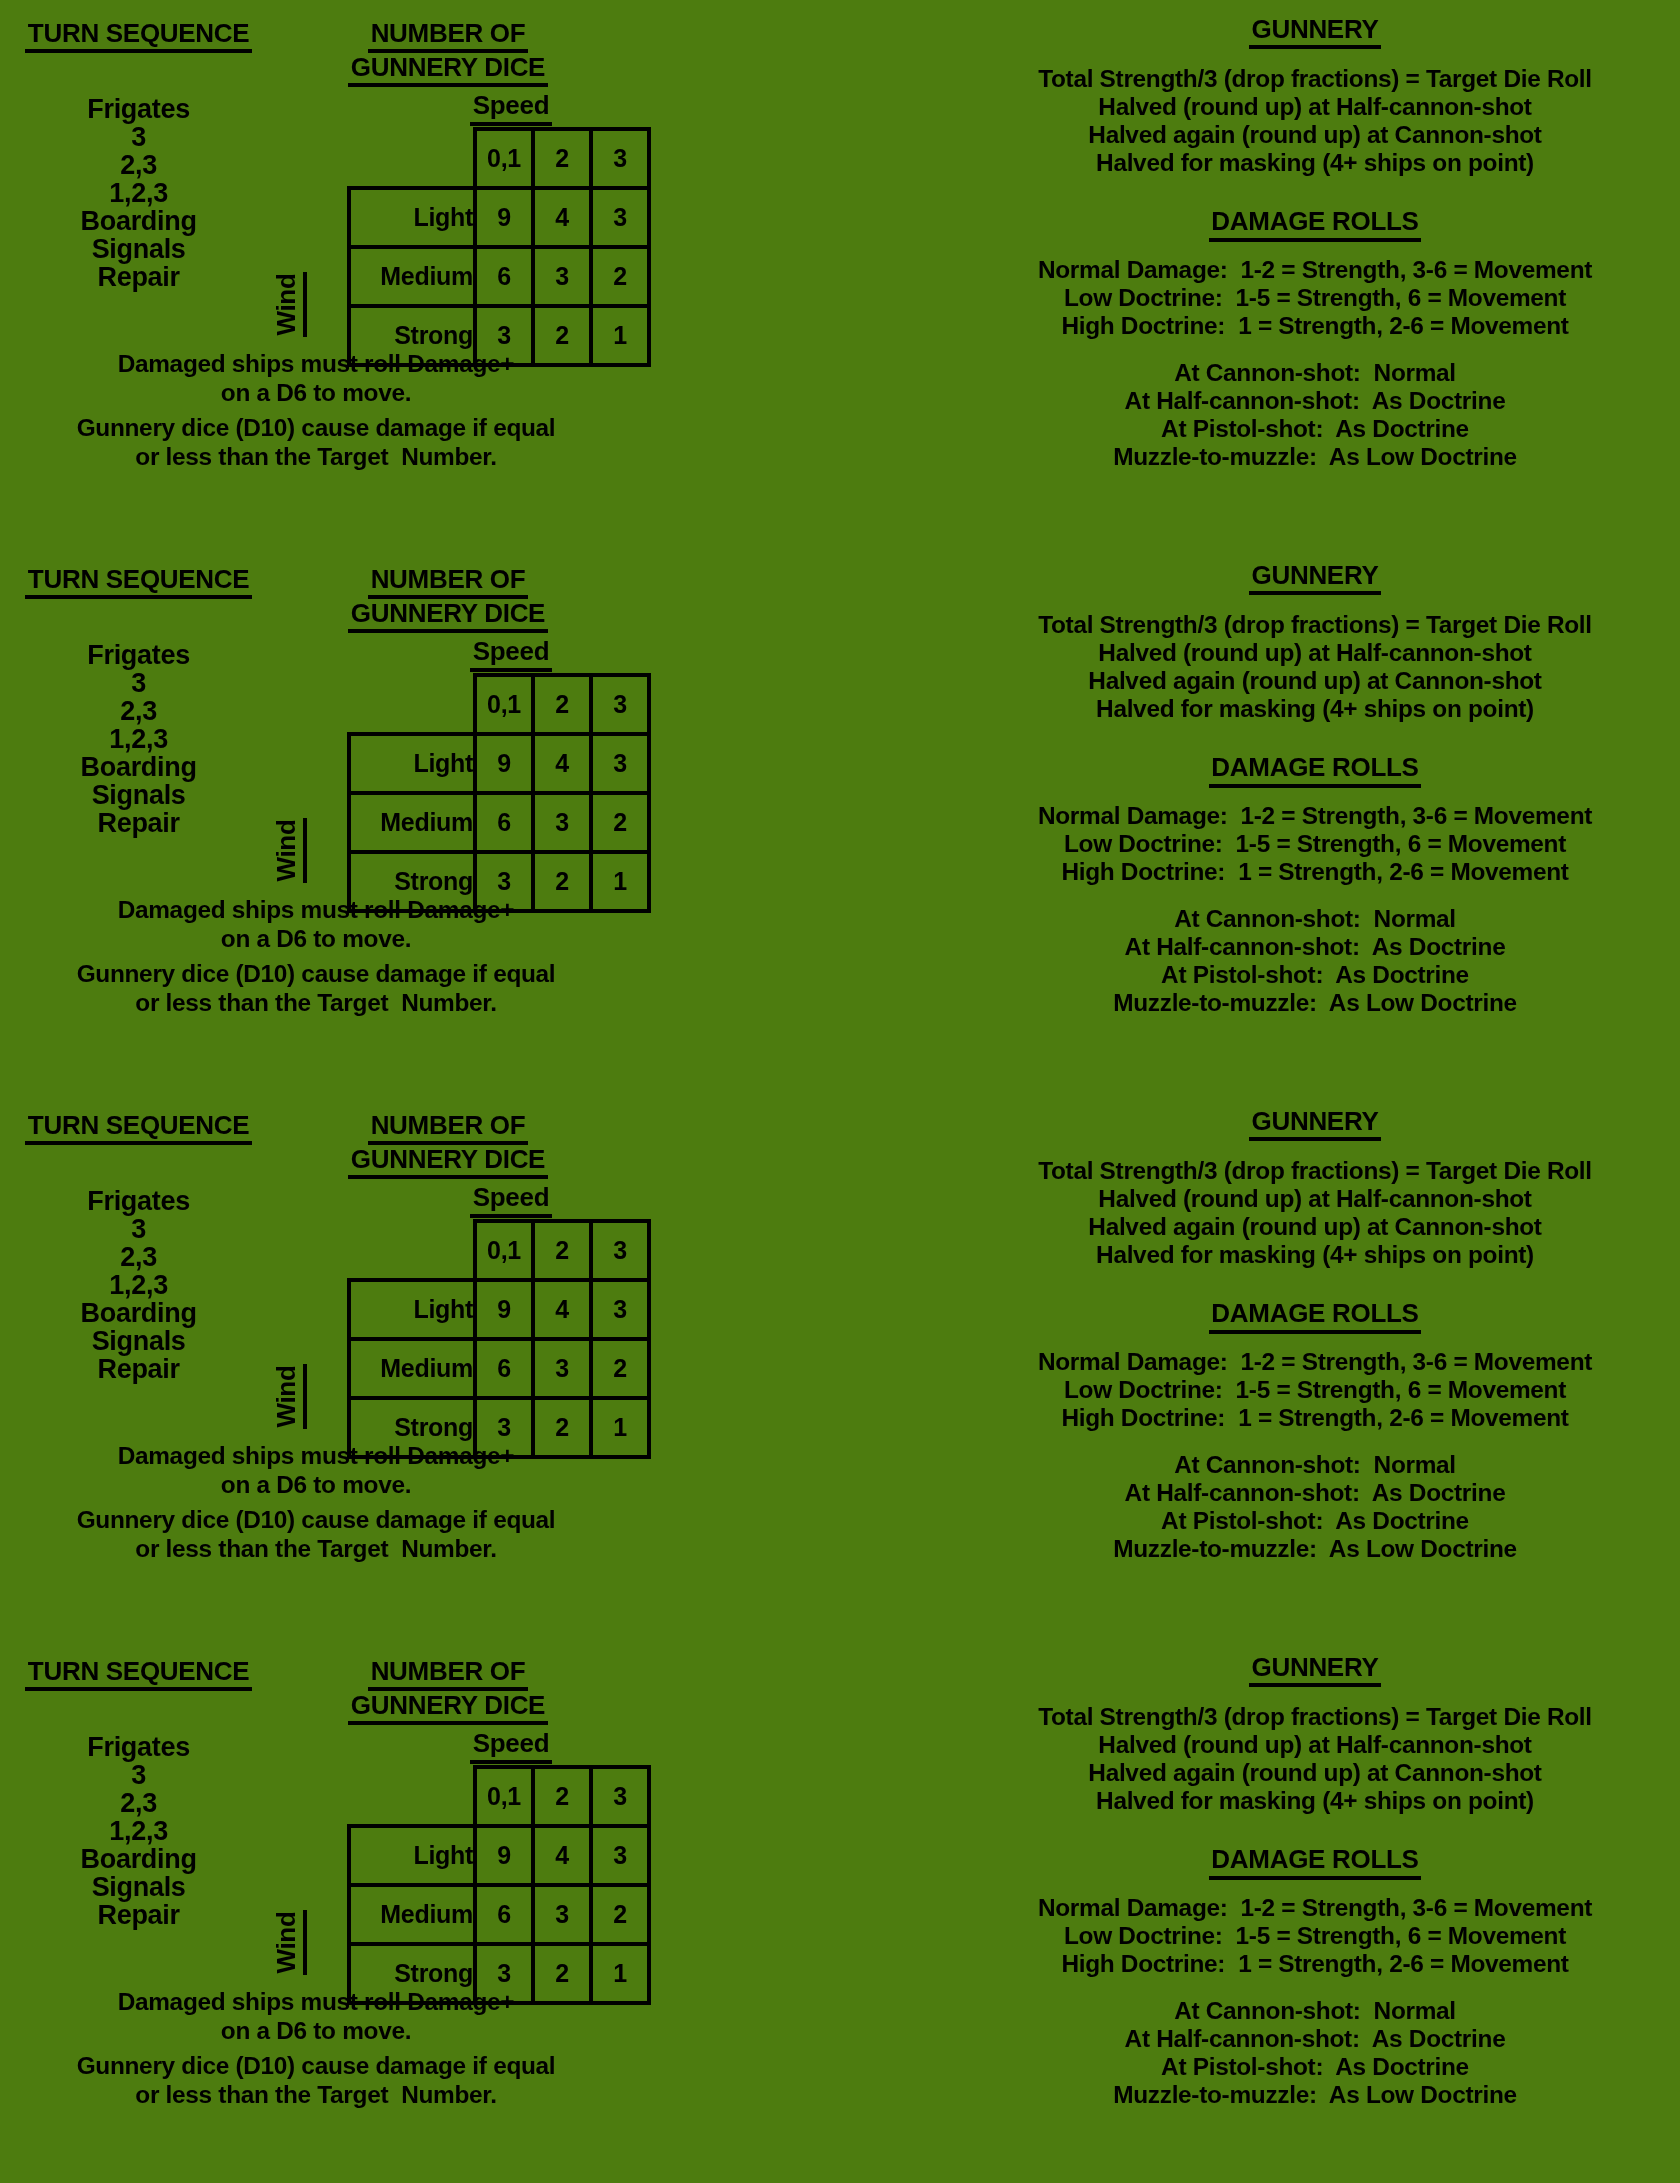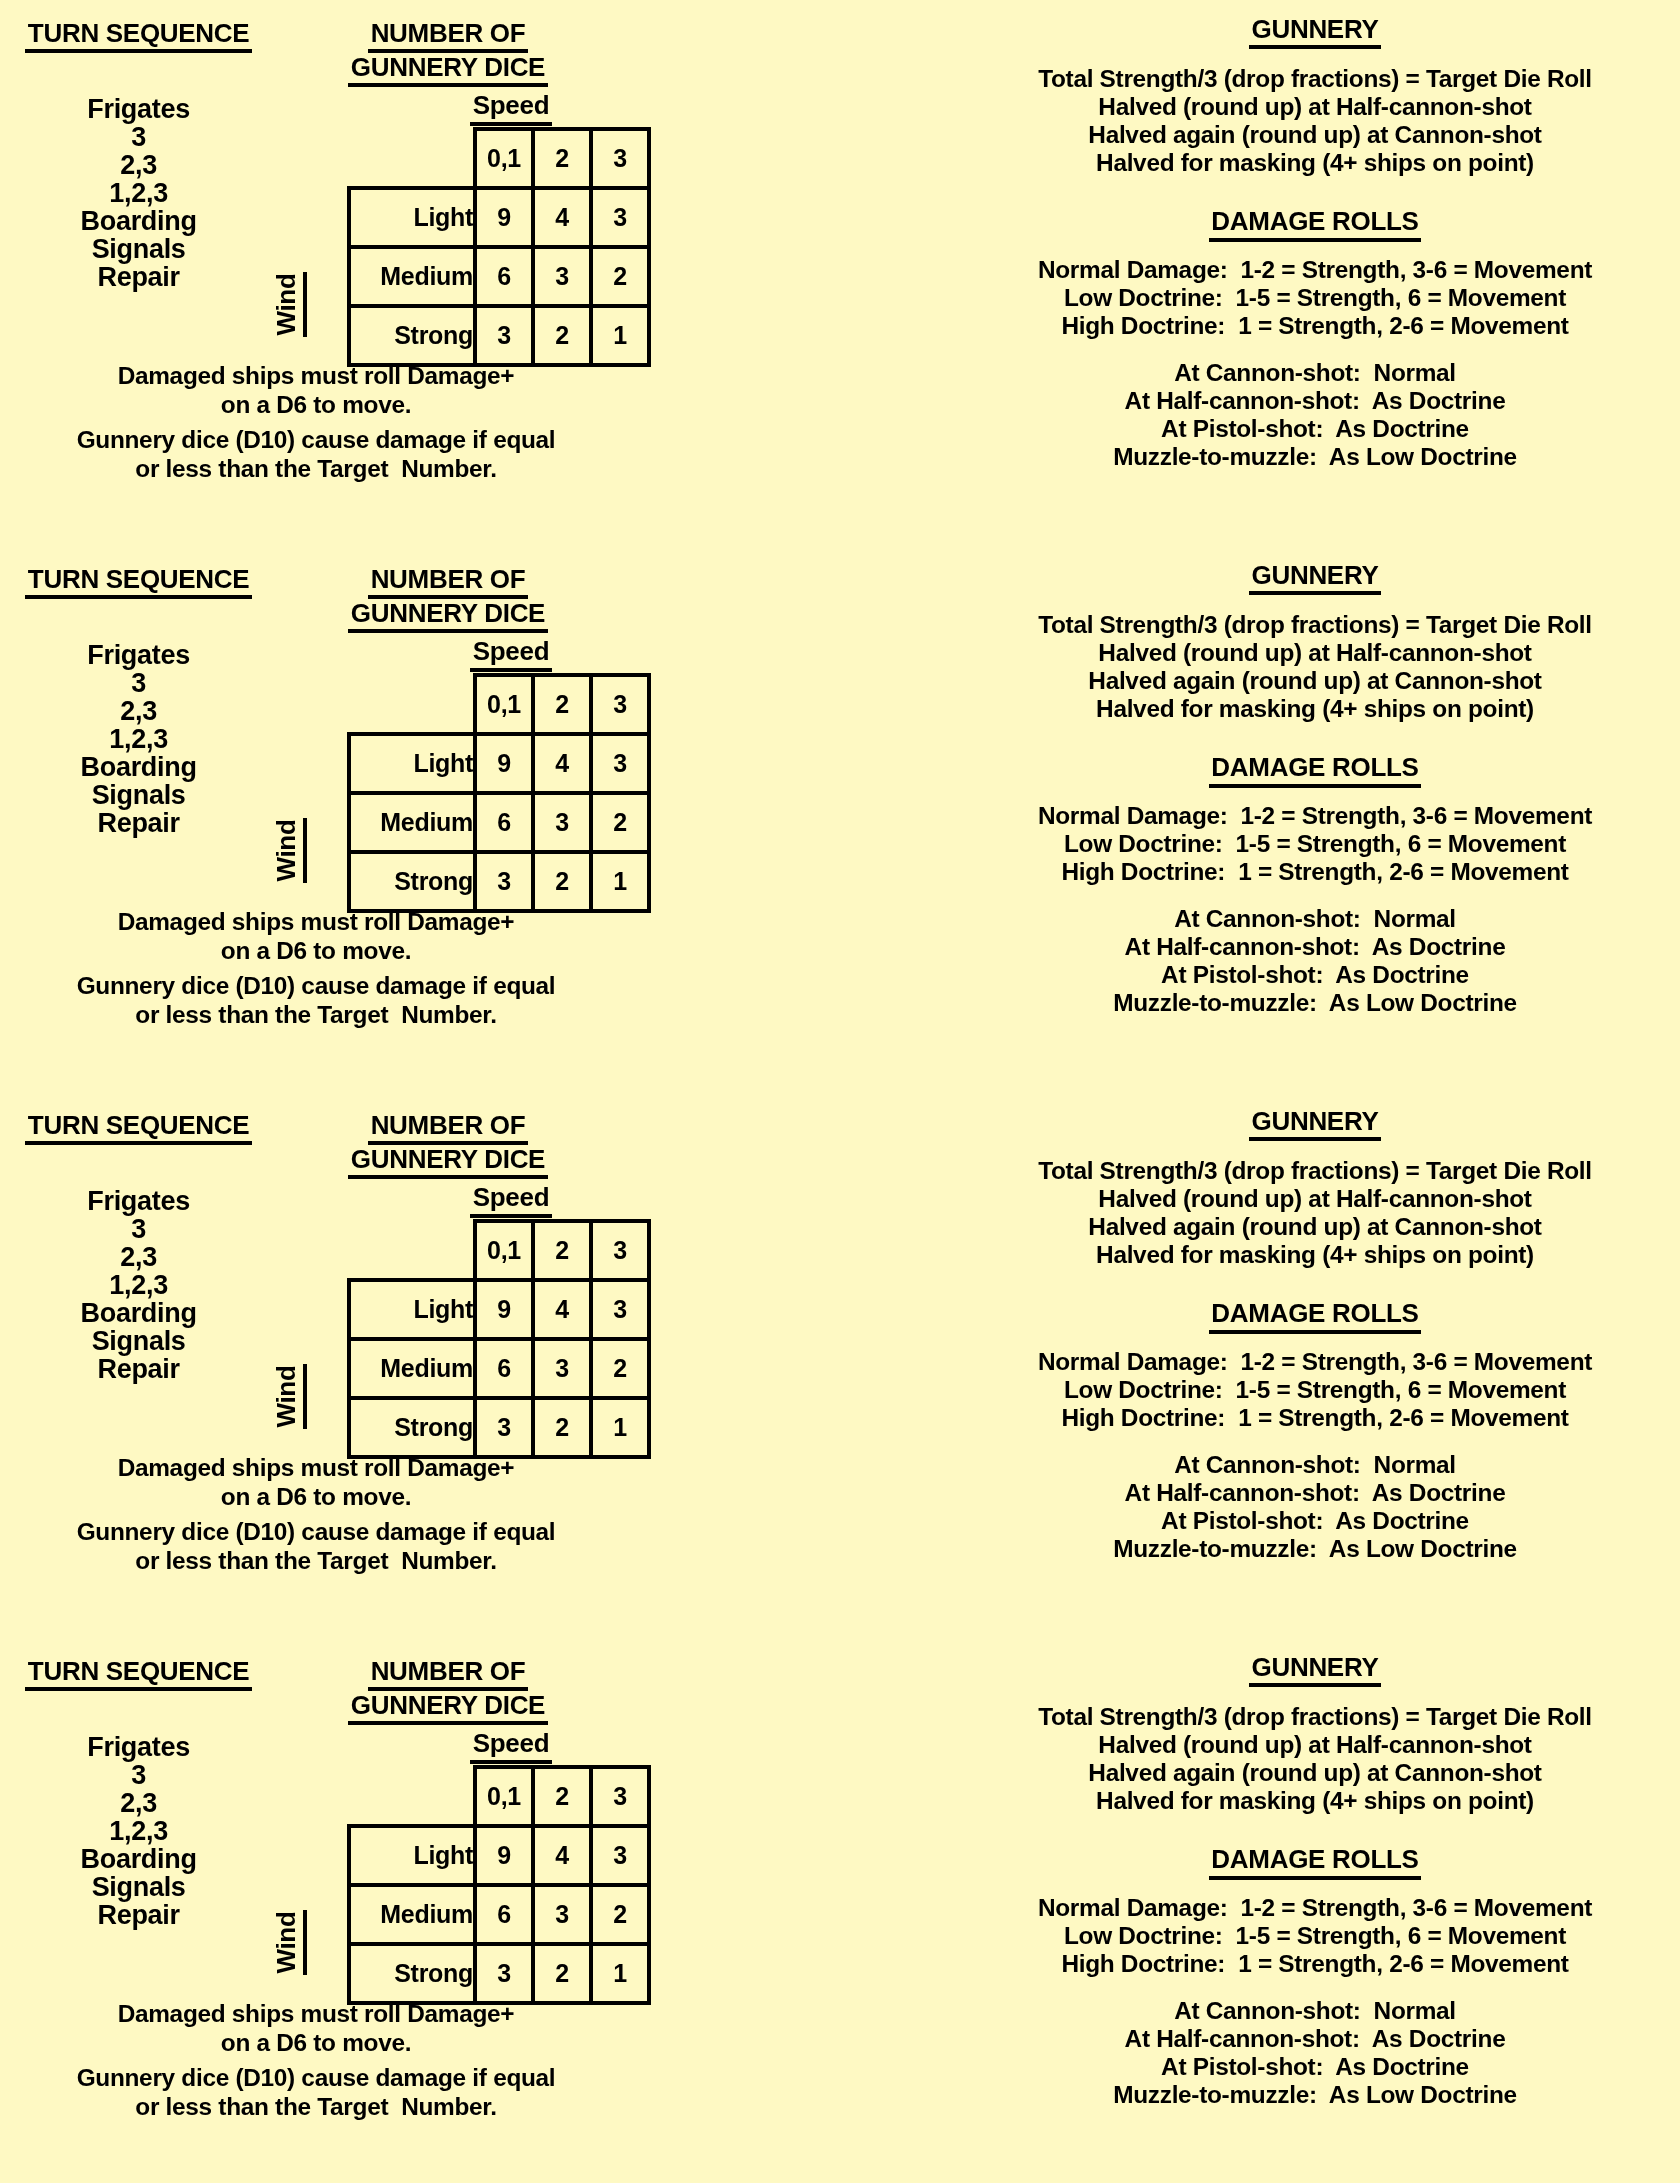--- a/index.html
+++ b/index.html
@@ -12,21 +12,21 @@
   body {
     width: 1680px;
     font-family: "Liberation Sans", "DejaVu Sans", sans-serif;
     font-weight: bold;
     letter-spacing: -0.3px;
   }
   .card {
     position: relative;
     width: 1680px;
     height: 546px;
-    background: #fef9c3;
+    background: #4d7c0f;
     overflow: visible;
   }
   
   .h-wrap { text-align: center; }
   .h {
     display: inline-block;
     font-size: 26px;
     line-height: 1.12;
     border-bottom: 4px solid #000;
     padding: 0 2.6px 1.3px 2.6px;
@@ -85,21 +85,21 @@
   .wind-text {
     display: inline-block;
     border-bottom: 4px solid #000;
     padding: 0 1.3px 0 1.3px;
     white-space: pre;
   }
   
   .notes {
     position: absolute;
     left: 13px;
-    top: 361px;
+    top: 349px;
     width: 606px;
     text-align: center;
   }
   .note-line {
     font-size: 24.4px;
     line-height: 29px;
     white-space: pre-wrap;
   }
   .note-gap { margin-top: 6px; }
   

